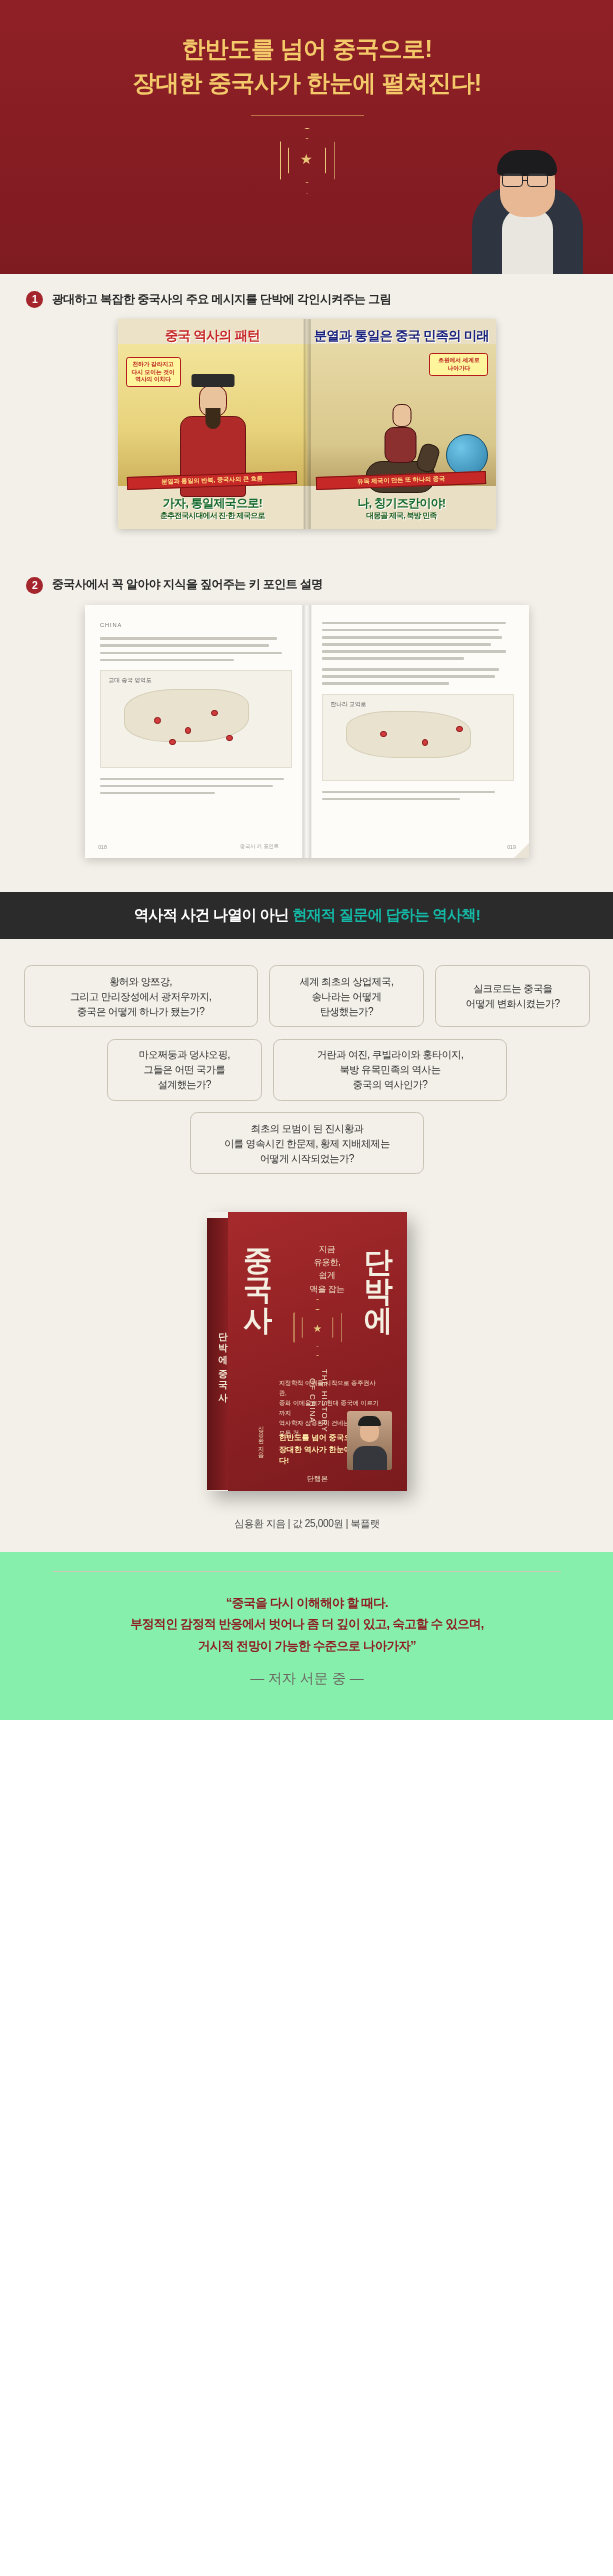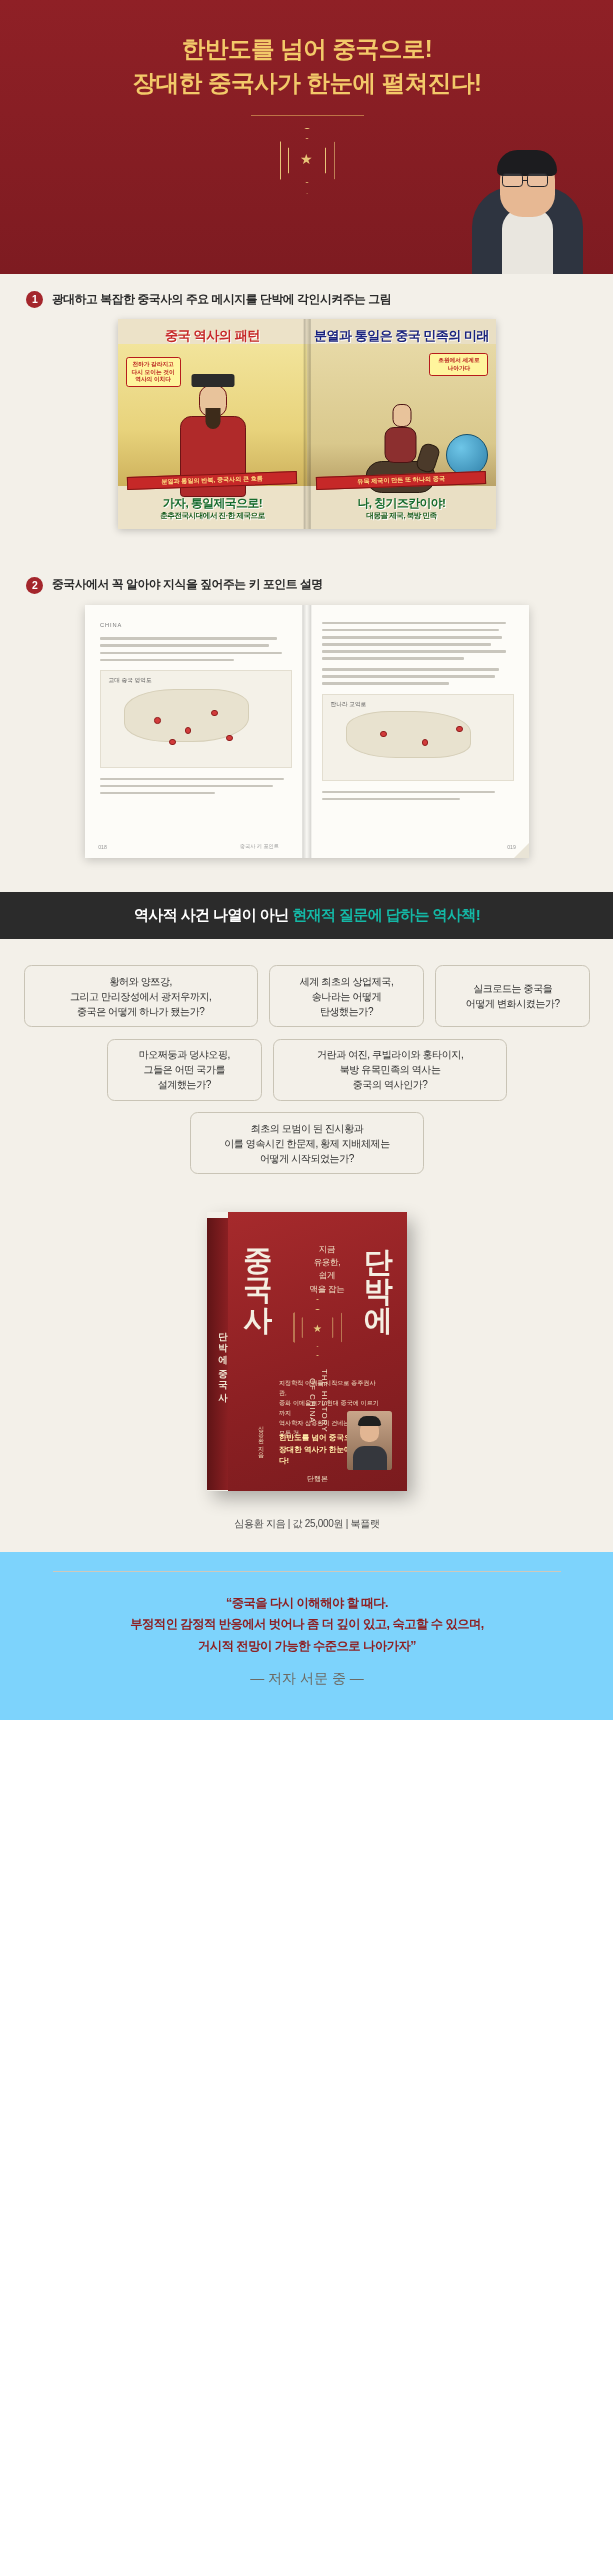--- a/index.html
+++ b/index.html
@@ -347,21 +347,21 @@
   .bk-photo .hr { position: absolute; left: 11.3px; top: 4.7px; width: 22.7px; height: 10.4px; background: #20201f; border-radius: 9.4px 9.4px 1.9px 1.9px; }
   .bk-photo .b { position: absolute; left: 5.7px; bottom: 0; width: 34px; height: 24.5px; background: #35373d; border-radius: 11.3px 11.3px 0 0; }
 
   .meta {
     text-align: center; font-size: 10px; color: #4a4a4a;
     padding: 5.7px 0 21px 0; background: #f3f0e9; letter-spacing: -0.3px;
   }
 
   
   .quote {
-    background: #7dd3fc;
+    background: #86efac;
     padding: 19px 24.5px 32px 24.5px;
     text-align: center;
   }
   .quote-rule { width: 90%; height: 0.9px; background: #cfc9bb; margin: 0 auto 21px auto; }
   .quote-txt {
     color: #8d2023; font-size: 12.3px; font-weight: bold; line-height: 1.75;
     letter-spacing: -0.5px;
   }
   .quote-src { margin-top: 13.2px; font-size: 14px; color: #6d6a63; }
 </style>

